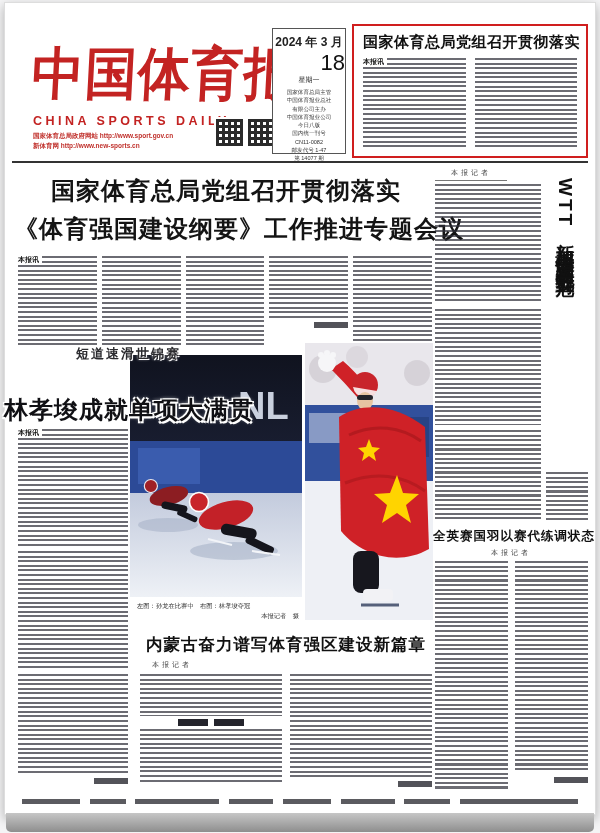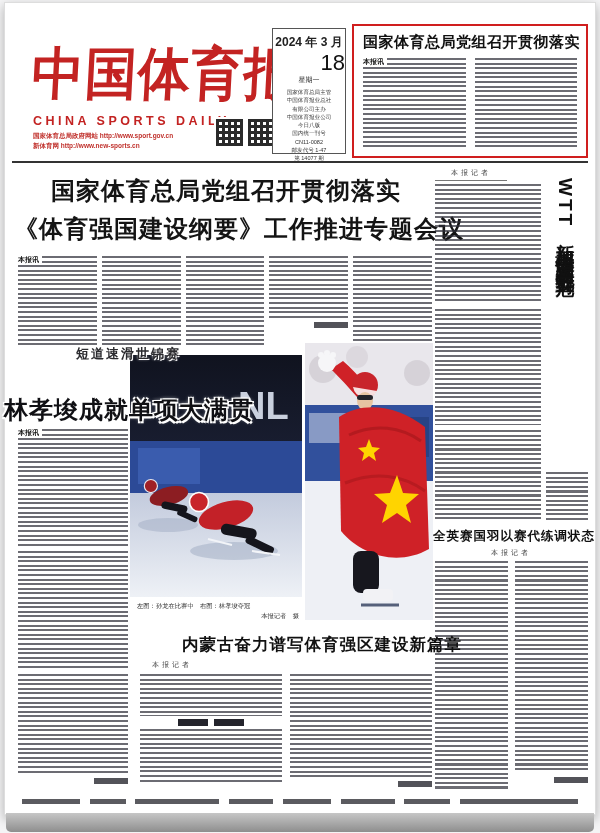--- a/index.html
+++ b/index.html
@@ -31,21 +31,21 @@
   .credit{height:6px;width:34px;background:rgba(40,40,48,.8);margin:4px 0 0 auto;}
   .cols{display:flex;}
   .col{box-sizing:border-box;}
   
   .mainhead{font-size:24px;font-weight:800;color:#141414;text-align:center;letter-spacing:1px;line-height:37px;white-space:nowrap;}
   .kicker{font-size:13px;font-weight:bold;color:#2a2a2e;letter-spacing:2px;text-shadow:0 0 3px #fff,1px 1px 0 #fff;}
   .photohead{font-size:24px;font-weight:800;color:#101014;letter-spacing:1px;line-height:32px;white-space:nowrap;
      text-shadow:-1.5px -1.5px 0 #fff,1.5px -1.5px 0 #fff,-1.5px 1.5px 0 #fff,1.5px 1.5px 0 #fff,0 0 4px #fff;}
   .vhead{writing-mode:vertical-rl;font-size:19px;font-weight:800;color:#111;letter-spacing:3px;line-height:38px;}
   .subhead3{font-size:12.5px;font-weight:bold;color:#111;text-align:right;letter-spacing:1px;white-space:nowrap;}
-  .subhead4{font-size:16.5px;font-weight:bold;color:#111;text-align:center;letter-spacing:1px;white-space:nowrap;margin-left:36px;}
+  .subhead4{font-size:16.5px;font-weight:bold;color:#111;text-align:center;letter-spacing:1px;white-space:nowrap;}
   .byline{font-size:7px;color:#444;letter-spacing:3px;text-align:center;}
   .caption{font-size:6.3px;color:#333;line-height:10px;}
   .minihead{display:flex;justify-content:center;gap:6px;margin:3px 0;}
   .minihead i{display:block;height:7px;width:30px;background:#24242c;}
   .rule{background:#333;}
   .photo{display:block;}
   
   .footseg{height:5px;background:rgba(50,50,56,.8);}
   .footer{display:flex;justify-content:space-between;align-items:center;}
   .band{position:absolute;left:6px;right:6px;top:813px;height:19px;background:linear-gradient(180deg,#c6c6c6,#8e8e8e);border-radius:0 0 5px 5px;}

